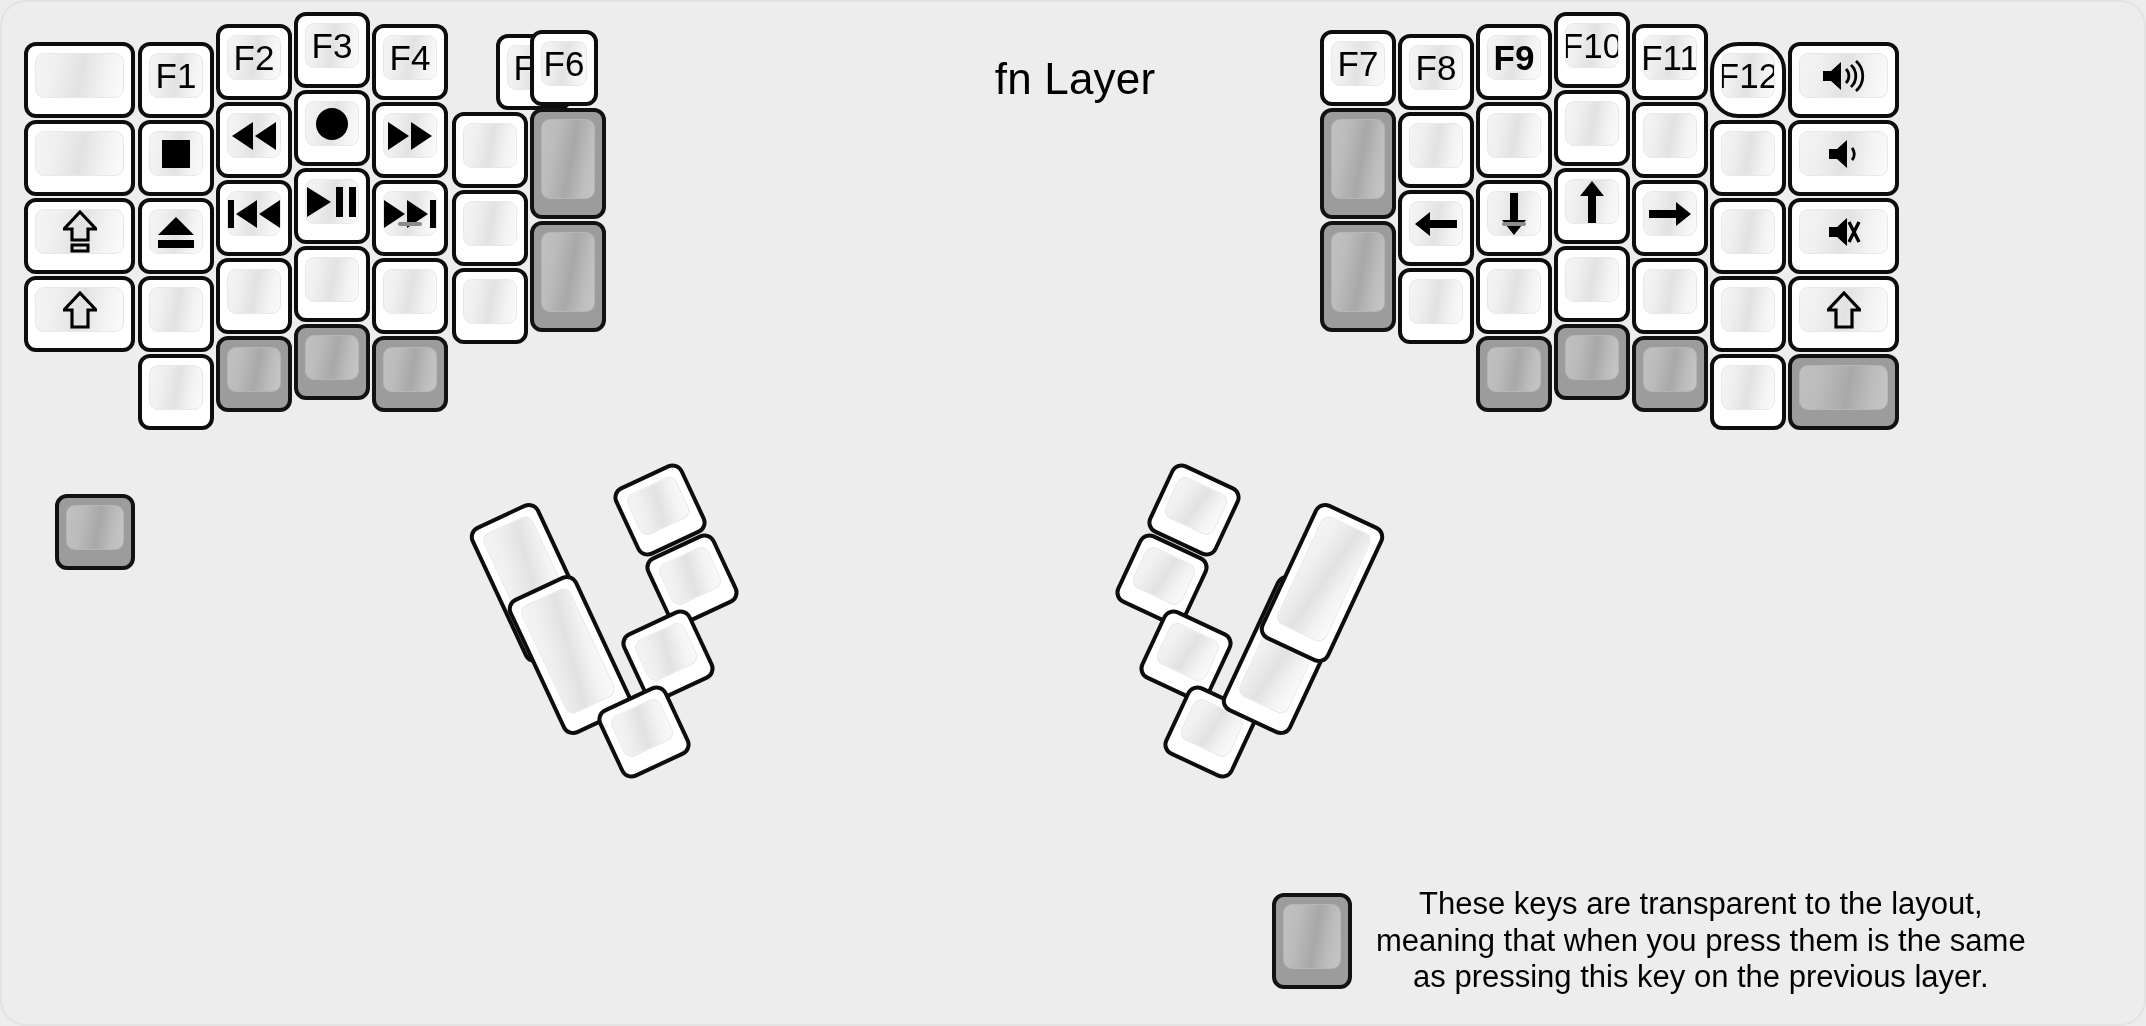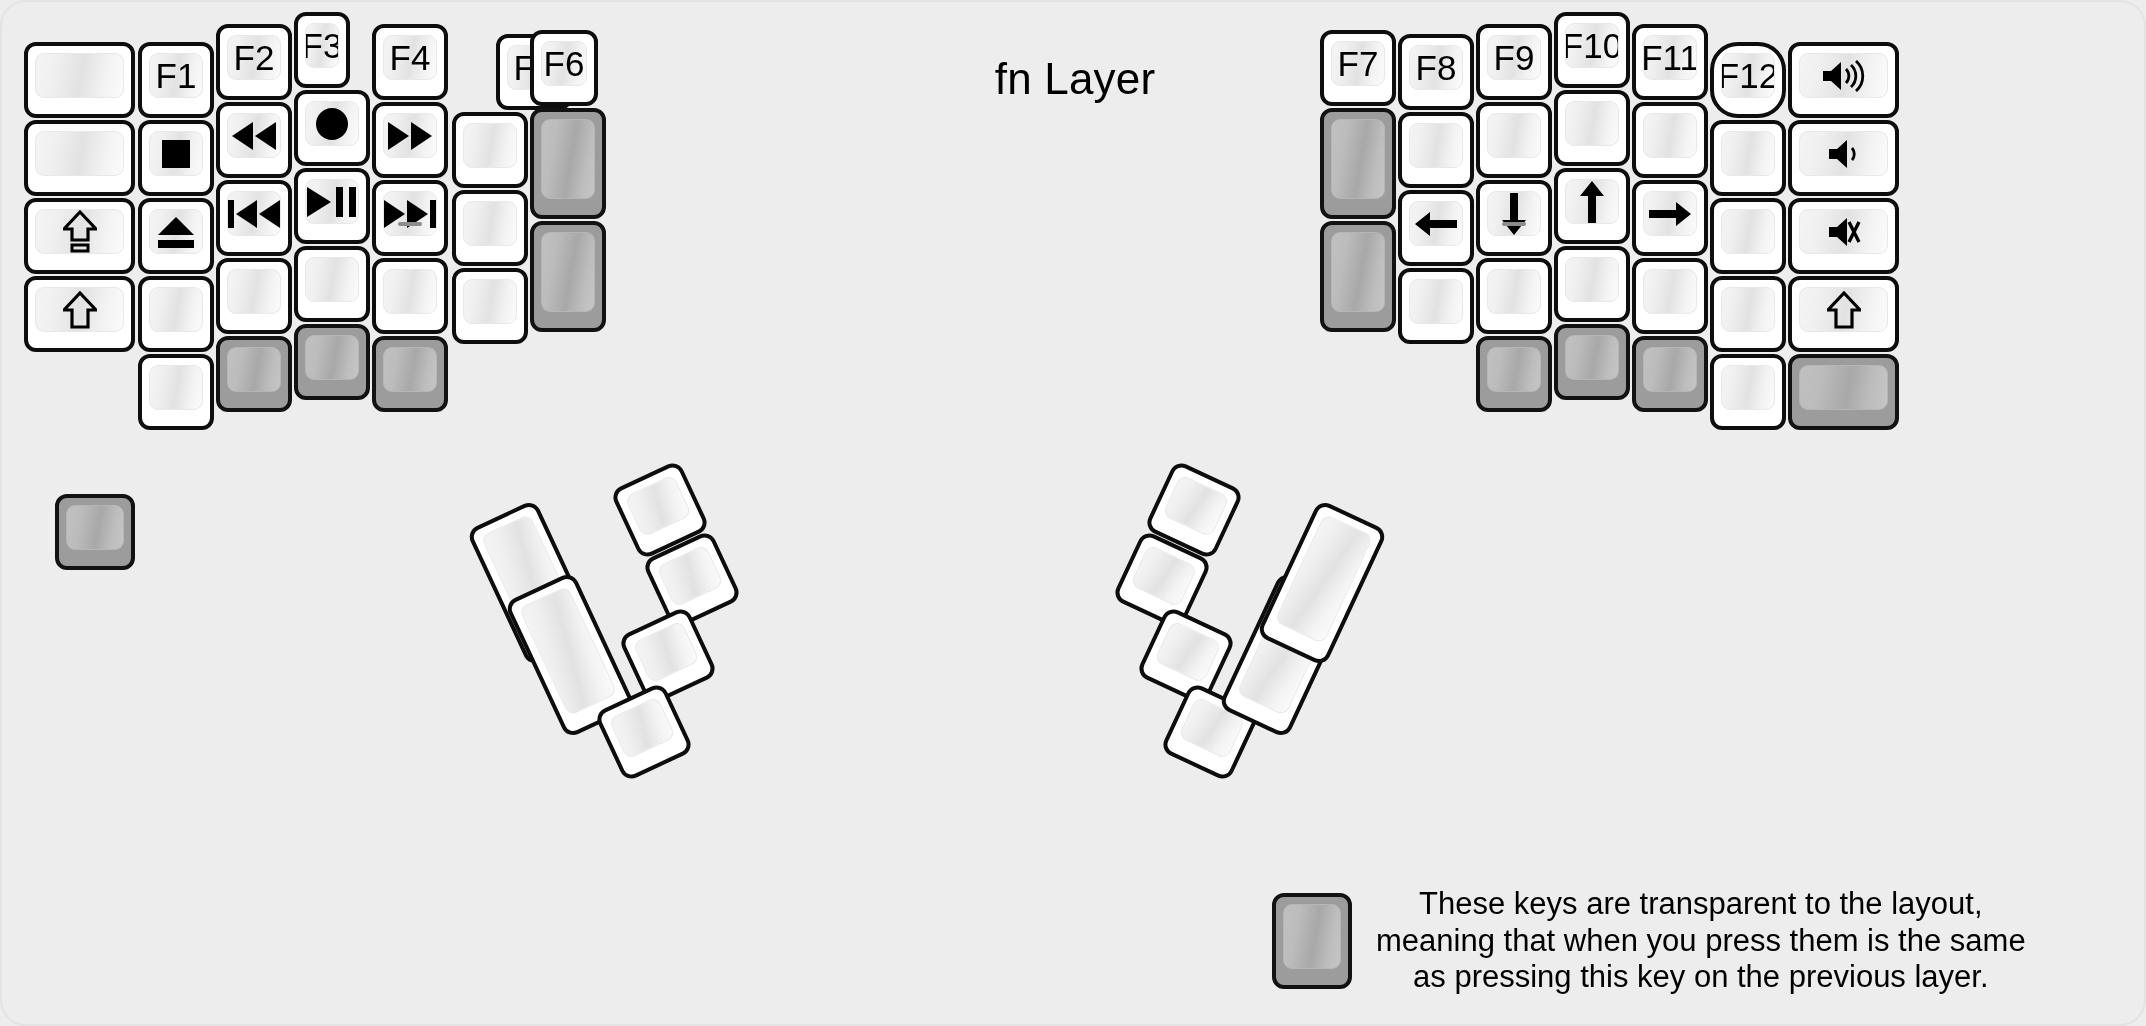--- a/index.html
+++ b/index.html
@@ -173,21 +173,21 @@
             </svg>
           </span>
         </div>
       </div>
       <div class="key" style="left: 214px; top: 256px; width: 76px; height: 76px;">
         <div class="cap"></div>
       </div>
       <div class="key trans" style="left: 214px; top: 334px; width: 76px; height: 76px;">
         <div class="cap"></div>
       </div>
-      <div class="key" style="left: 292px; top: 10px; width: 56px; height: 76px;">
+      <div class="key" style="left: 292px; top: 10px; width: 76px; height: 76px;">
         <div class="cap">
           <span class="lbl">F3</span>
         </div>
       </div>
       <div class="key" style="left: 292px; top: 88px; width: 76px; height: 76px;">
         <div class="cap">
           <span class="glyph">
             <svg width="34" height="34" viewBox="0 0 34 34" fill="#000">
               <circle cx="17" cy="17" r="16"></circle>
             </svg>
@@ -293,21 +293,21 @@
           <span class="glyph">
             <svg width="46" height="30" viewBox="0 0 46 30" fill="#000">
               <path d="M2 15 L17 3 L17 11 L44 11 L44 19 L17 19 L17 27 Z"></path>
             </svg>
           </span>
         </div>
       </div>
       <div class="key" style="left: 1396px; top: 266px; width: 76px; height: 76px;">
         <div class="cap"></div>
       </div>
-      <div class="key" style="left: 1474px; top: 22px; width: 76px; height: 76px;">
+      <div class="key" style="left: 1474px; top: 22px; width: 76px; height: 76px; font-weight: bold;">
         <div class="cap">
           <span class="lbl">F9</span>
         </div>
       </div>
       <div class="key" style="left: 1474px; top: 100px; width: 76px; height: 76px;">
         <div class="cap"></div>
       </div>
       <div class="key" style="left: 1474px; top: 178px; width: 76px; height: 76px;">
         <div class="cap">
           <span class="glyph">

